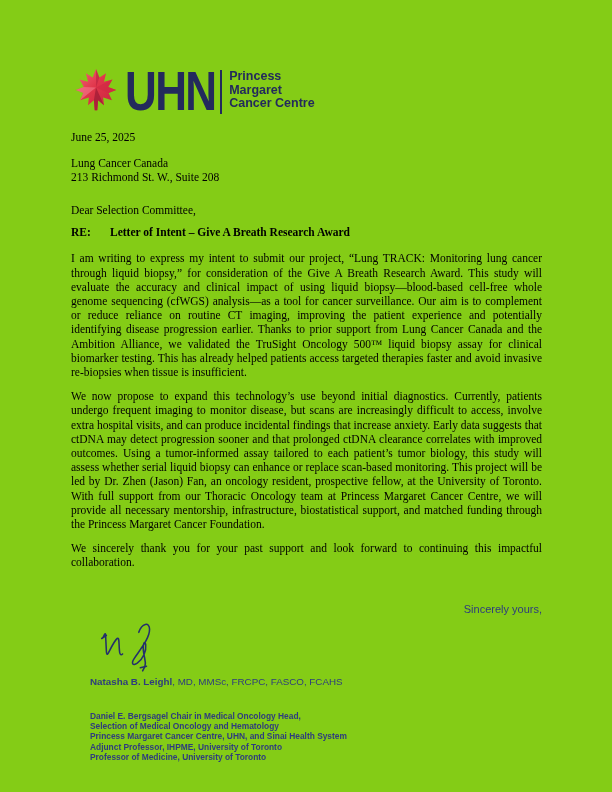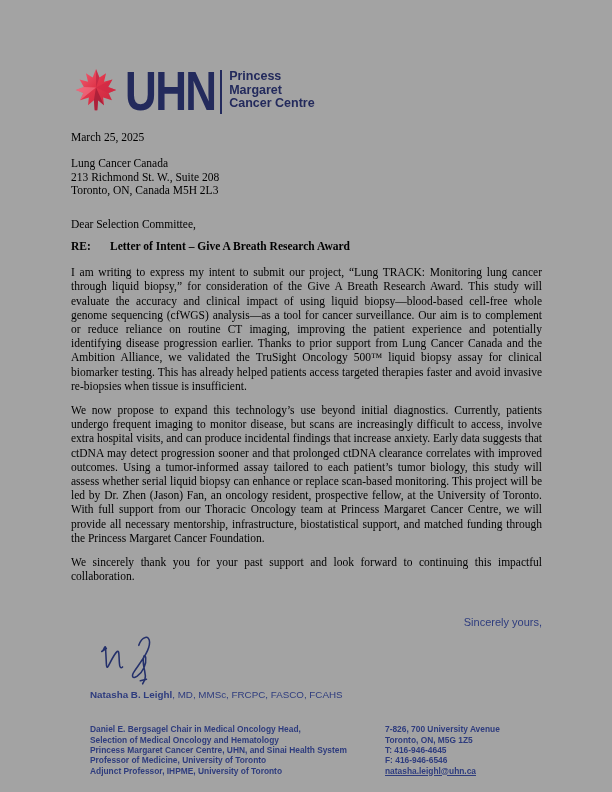--- a/index.html
+++ b/index.html
@@ -2,21 +2,21 @@
 <html><head>
 <meta charset="utf-8">
 <style>
   * { margin: 0; padding: 0; box-sizing: border-box; }
   html, body { background: #888; }
   .page {
     position: relative;
     width: 612px;
     height: 792px;
     margin: 0 auto;
-    background: #a3a3a3;
+    background: #84cc16;
     padding: 66px 70px 0 71px;
     font-family: "Liberation Serif", serif;
     color: #000;
     overflow: hidden;
   }
   
   .letterhead {
     display: flex;
     align-items: flex-start;
     margin-left: 4px;
@@ -127,26 +127,25 @@
     </div>
     <div class="uhn-wordmark">UHN</div>
     <div class="logo-divider"></div>
     <div class="org-lines">
       <div>Princess</div>
       <div>Margaret</div>
       <div>Cancer Centre</div>
     </div>
   </header>
 
-  <div class="date">March 25, 2025</div>
+  <div class="date">June 25, 2025</div>
 
   <div class="recipient">
     <div>Lung Cancer Canada</div>
     <div>213 Richmond St. W., Suite 208</div>
-    <div>Toronto, ON, Canada M5H 2L3</div>
   </div>
 
   <div class="salutation">Dear Selection Committee,</div>
 
   <div class="re-block">
     <div class="re-row">
       <span class="re-label">RE:</span>
       <span>Letter of Intent – Give A Breath Research Award</span>
     </div>
     <div class="re-row">
@@ -173,25 +172,18 @@
 
   <div class="sig-name">
     <span class="name">Natasha B. Leighl</span><span>, MD, MMSc, FRCPC, FASCO, FCAHS</span>
   </div>
 
   <div class="footer">
     <div class="footer-left">
       <div>Daniel E. Bergsagel Chair in Medical Oncology Head,</div>
       <div>Selection of Medical Oncology and Hematology</div>
       <div>Princess Margaret Cancer Centre, UHN, and Sinai Health System</div>
+      <div>Adjunct Professor, IHPME, University of Toronto</div>
       <div>Professor of Medicine, University of Toronto</div>
-      <div>Adjunct Professor, IHPME, University of Toronto</div>
-    </div>
-    <div class="footer-right">
-      <div>7-826, 700 University Avenue</div>
-      <div>Toronto, ON, M5G 1Z5</div>
-      <div>T: 416-946-4645</div>
-      <div>F: 416-946-6546</div>
-      <div><a href="#">natasha.leighl@uhn.ca</a></div>
     </div>
   </div>
 
 </div>
 
 </body></html>

